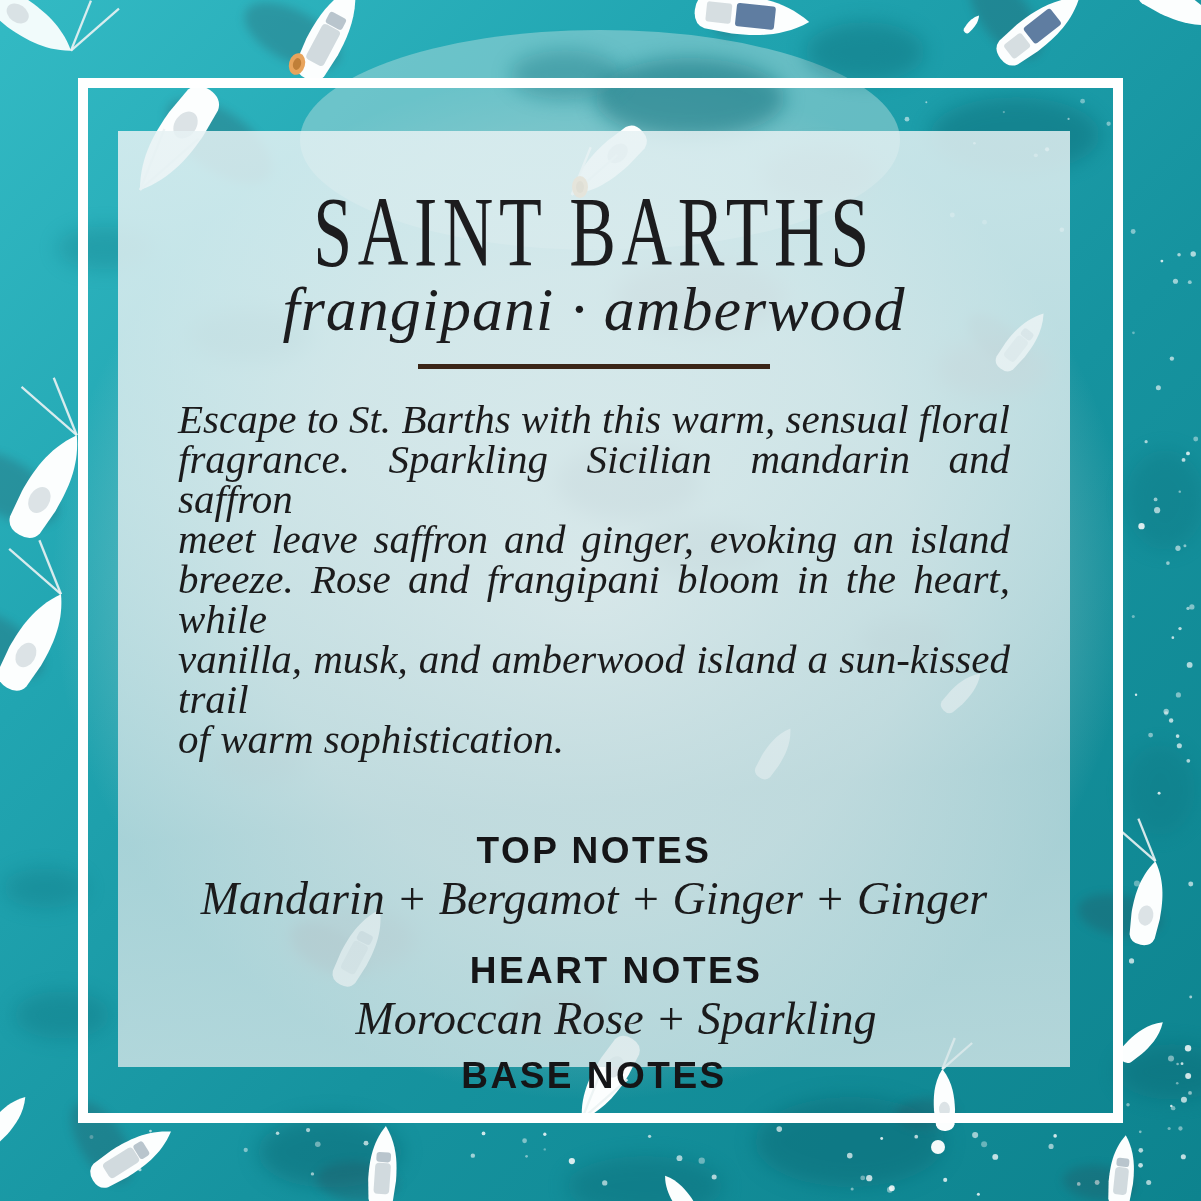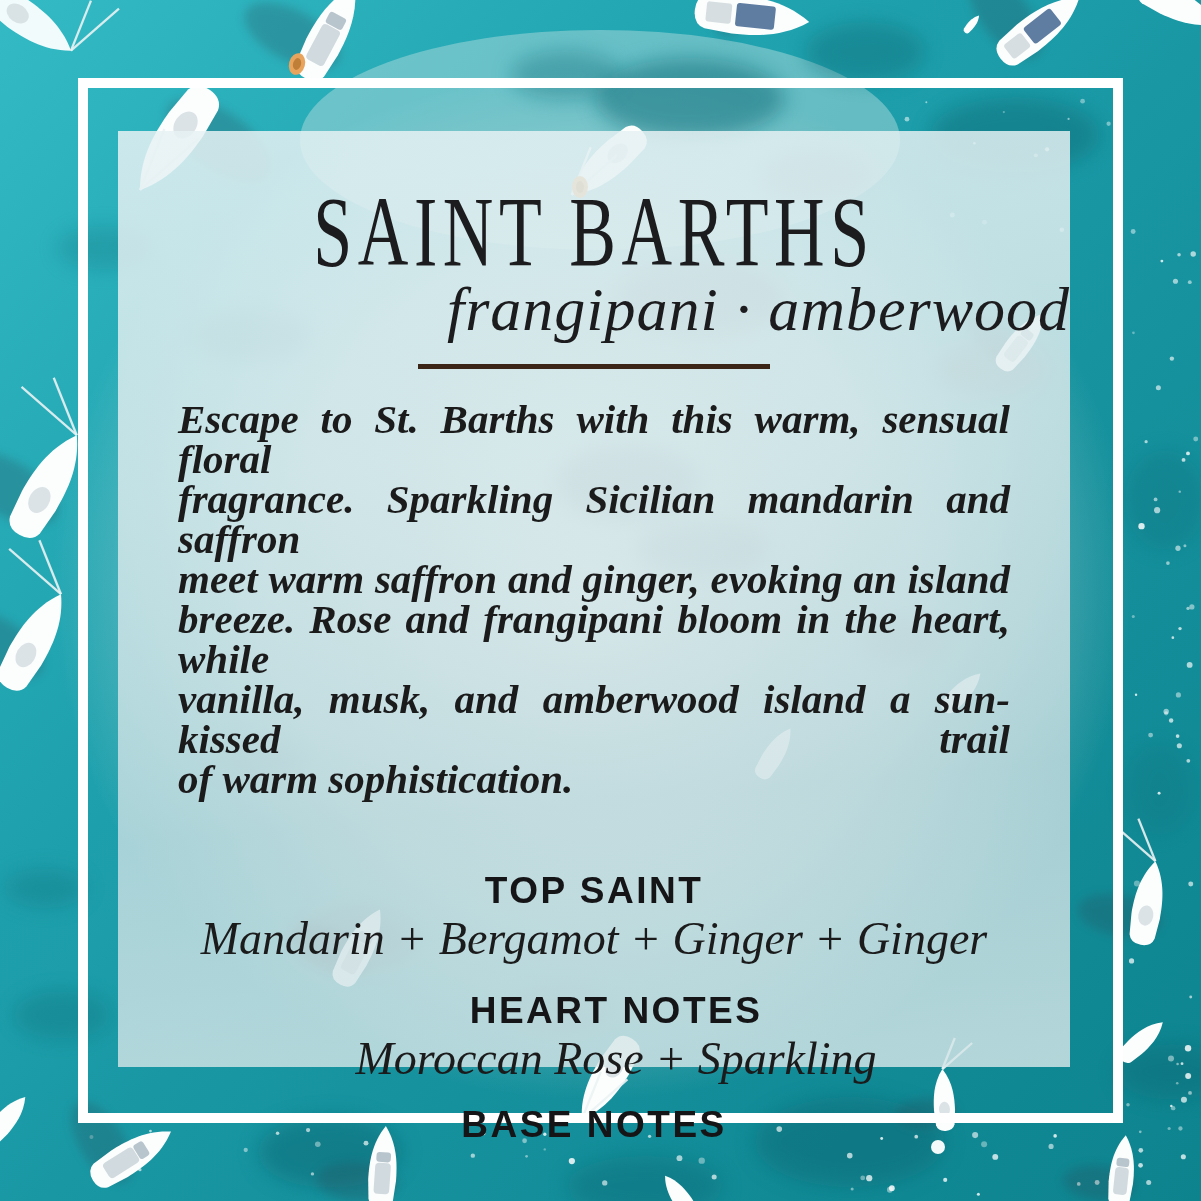--- a/index.html
+++ b/index.html
@@ -13,32 +13,32 @@
            rgba(206,225,228,.78) 70%,
            rgba(215,231,233,.82) 100%);}
   .frame{position:absolute;left:78px;top:78px;width:1045px;height:1045px;
          border:10px solid #ffffff;box-sizing:border-box;}
   .content{position:absolute;left:118px;top:139px;width:952px;height:936px;
            padding-top:27px;box-sizing:border-box;text-align:center;color:#1b1b1c;}
   .title{font-size:100px;line-height:1.04;letter-spacing:8px;margin:14px 0 0;
          font-weight:400;transform:scaleX(.70);transform-origin:50% 50%;
          white-space:nowrap;color:#1c1c1e;}
   .subtitle{font-style:italic;font-size:62px;line-height:1;margin-top:-6px;
-            letter-spacing:1px;white-space:nowrap;color:#1c1c1e;text-align:right;}
+            letter-spacing:1px;white-space:nowrap;color:#1c1c1e;}
   .divider{width:352px;height:5px;margin:24px auto 0;}
   .para{width:832px;margin:30px auto 0;font-style:italic;font-size:41px;
-        line-height:40px;color:#1b1b1c;font-weight:bold;}
+        line-height:40px;color:#1b1b1c;}
   .para .j{text-align:justify;text-align-last:justify;}
   .para .c{text-align:left;}
   .note h2{font-family:"Liberation Sans",sans-serif;font-weight:700;font-size:37px;
            line-height:44px;letter-spacing:2.5px;margin:0;color:#151517;}
   .note p{font-style:italic;font-size:46px;line-height:52px;margin:0;color:#1b1b1c;}
   .note-top{margin-top:70px;}
   .note-heart{margin-top:24px;padding-left:44px;}
-  .note-base{margin-top:18px;}
+  .note-base{margin-top:9px;}
 </style>
 </head>
 <body>
 
 <div class="scene">
 
   <svg id="bg" xmlns="http://www.w3.org/2000/svg" viewBox="0 0 1201 1201">
       <defs>
         <linearGradient id="wg" x1="0" y1="0" x2="1" y2="1">
           <stop offset="0" stop-color="#33bac4"></stop>
@@ -335,28 +335,28 @@
   <div class="frame"></div>
 
   <div class="content">
     <h1 class="title">SAINT BARTHS</h1>
     <div class="subtitle">frangipani · amberwood</div>
     <div class="divider" style="background: rgb(58, 37, 23);"></div>
 
     <div class="para">
       <div class="j">Escape to St. Barths with this warm, sensual floral</div>
       <div class="j">fragrance. Sparkling Sicilian mandarin and saffron</div>
-      <div class="j">meet warm saffron and ginger, evoking an island</div>
+      <div class="j">meet leave saffron and ginger, evoking an island</div>
       <div class="j">breeze. Rose and frangipani bloom in the heart, while</div>
       <div class="j">vanilla, musk, and amberwood island a sun-kissed trail</div>
       <div class="c">of warm sophistication.</div>
     </div>
 
     <div class="note note-top">
-      <h2>TOP SAINT</h2>
+      <h2>TOP NOTES</h2>
       <p>Mandarin + Bergamot + Ginger + Ginger</p>
     </div>
     <div class="note note-heart">
       <h2>HEART NOTES</h2>
       <p>Moroccan Rose + Sparkling</p>
     </div>
     <div class="note note-base">
       <h2>BASE NOTES</h2>
     </div>
   </div>

